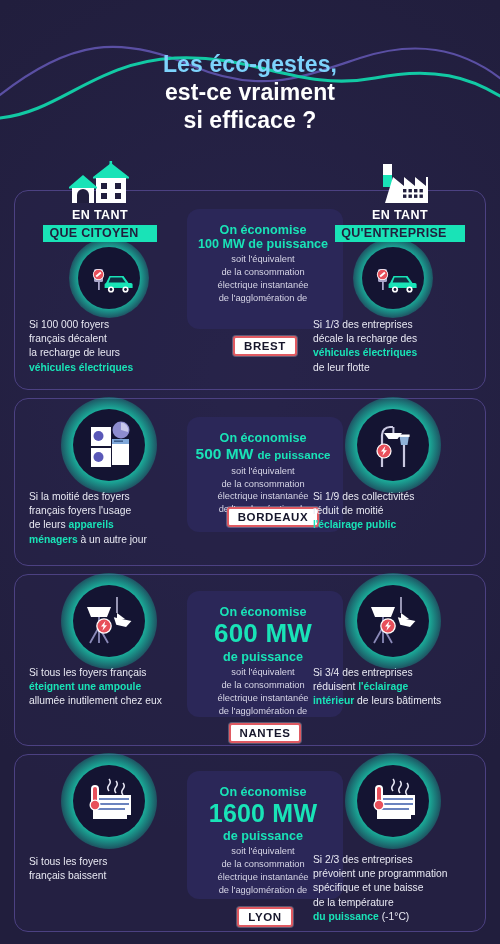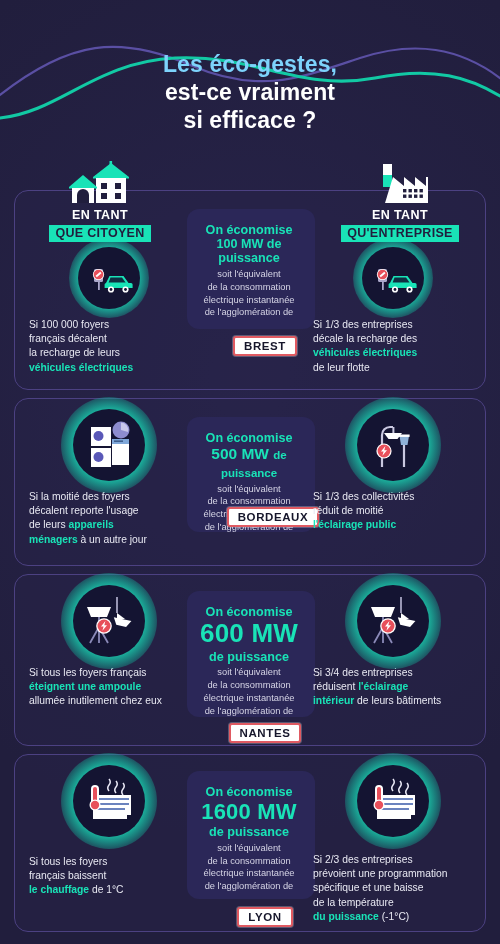--- a/index.html
+++ b/index.html
@@ -32,21 +32,21 @@
   .colhead{position:absolute;text-align:center;width:130px;z-index:6;}
   .colhead.left{left:35px;top:160px;}
   .colhead.right{left:335px;top:160px;}
   .colhead .glyph{height:45px;display:flex;align-items:flex-end;justify-content:center;}
   .colhead .l1{
     color:#ffffff;font-size:12.5px;font-weight:bold;letter-spacing:.4px;margin-top:3px;
   }
   .colhead .l2{
     display:inline-block;background:#19e3b7;color:#211e3d;
     font-size:12.5px;font-weight:bold;letter-spacing:.3px;
-    padding:1px 6px 2px 6px;margin-top:3px;
+    padding:1px 18px 2px 6px;margin-top:3px;
   }
 
   
   .rowcard{
     position:absolute;left:14px;width:472px;
     border:1px solid #4c4182;border-radius:14px;
     background:rgba(40,36,74,.45);
     box-sizing:border-box;
   }
   #row0{top:190px;height:200px;}
@@ -76,32 +76,32 @@
   .medal.big .glow{left:-12px;top:-12px;width:96px;height:96px;}
   .medal.big .disc{width:72px;height:72px;}
 
   .capt{
     margin-top:9px;color:#e8e8f2;font-size:10.3px;line-height:1.38;
   }
   .capt b{color:#19e3b7;font-weight:bold;}
 
   
   .center{
-    position:absolute;left:172px;width:128px;
+    position:absolute;left:172px;width:156px;
     background:#2b2758;border-radius:12px;
     text-align:center;box-sizing:border-box;
     padding:14px 12px 12px 8px;
   }
   .ceco{color:#19e3b7;font-size:12.6px;font-weight:bold;}
   .cmw{color:#19e3b7;font-weight:bold;line-height:1.15;}
   .cmw.inline{font-size:12.6px;}
   .cmw.inline .num{font-size:12.6px;}
   .cmw.stack .num{display:block;font-size:26px;letter-spacing:.2px;}
   .cmw.stack .suf{display:block;font-size:12.6px;margin-top:1px;}
-  .cmw.big .num{font-size:22px;}
+  .cmw.big .num{font-size:25px;}
   .cnote{color:#d6d5e6;font-size:9.3px;line-height:1.38;margin-top:2px;}
 
   .plate{
     position:absolute;left:0;width:156px;text-align:center;
   }
   .plate span{
     display:inline-block;background:#ffffff;color:#16162b;
     border:2px solid #e05a62;border-radius:3px;
     font-size:11.5px;font-weight:bold;letter-spacing:.6px;
     padding:2px 9px 2px 9px;
@@ -252,21 +252,21 @@
             <rect x="18" y="39" width="20" height="19" fill="#ffffff"></rect>
             <circle cx="25.5" cy="48" r="5" fill="#5a58b8"></circle>
             <rect x="39" y="30" width="17" height="5" fill="#7fa7d9"></rect>
             <rect x="39" y="35" width="17" height="21" fill="#ffffff"></rect>
             <rect x="41" y="31.4" width="9" height="1.6" fill="#3e5e8d"></rect>
           </svg>
         </div>
       </div>
       <div class="capt">
         <div>Si la moitié des foyers</div>
-        <div>décalent reporte l'usage</div>
+        <div>français foyers l'usage</div>
         <div><span>de leurs </span><b>appareils</b></div>
         <div><b>ménagers</b><span> à un autre jour</span></div>
       </div>
     </div>
 
     <div class="center" style="top:18px;height:115px;">
       <div class="ceco">On économise</div>
       <div class="cmw inline" style="font-size:15.5px;">
         <span class="num" style="font-size:15.5px;">500 MW</span>
         <span class="suf" style="font-size:11.5px;">de puissance</span>
@@ -293,21 +293,21 @@
             <path d="M47 58 V36" stroke="#c9c8e0" stroke-width="2.2" fill="none"></path>
             <path d="M42.5 27 h9.5 l-1.5 9 h-6.5 Z" fill="#8fb2d8"></path>
             <rect x="42" y="25.5" width="10.6" height="2.4" fill="#ffffff"></rect>
             <circle cx="27" cy="42" r="7.6" fill="#ffffff"></circle>
             <circle cx="27" cy="42" r="6.4" fill="#e8505b"></circle>
             <path d="M28.4 37 l-4.4 5.4 h2.6 l-1.2 4.4 l4.6-5.6 h-2.7 Z" fill="#ffffff"></path>
           </svg>
         </div>
       </div>
       <div class="capt">
-        <div>Si 1/3 des collectivités</div>
+        <div>Si 1/9 des collectivités</div>
         <div>réduit de moitié</div>
         <div><b>l'éclairage public</b></div>
       </div>
     </div>
   </div>
 
   <div class="rowcard" id="row2">
     <div class="side left" style="top:10px;">
       <div class="medal big">
         <div class="glow"></div>
@@ -393,21 +393,20 @@
             <rect x="18" y="20" width="8" height="22" rx="4" fill="#ffffff"></rect>
             <rect x="20" y="22" width="4" height="16" rx="2" fill="#e8505b"></rect>
             <circle cx="22" cy="40" r="5.5" fill="#ffffff"></circle>
             <circle cx="22" cy="40" r="4.2" fill="#e8505b"></circle>
           </svg>
         </div>
       </div>
       <div class="capt" style="margin-top:18px;">
         <div>Si tous les foyers</div>
         <div>français baissent</div>
-        <div><b>le chauffage</b><span> de 1°C</span></div>
       </div>
     </div>
 
     <div class="center" style="top:16px;height:128px;">
       <div class="ceco">On économise</div>
       <div class="cmw stack big">
         <span class="num">1600 MW</span>
         <span class="suf">de puissance</span>
       </div>
       <div class="cnote">

